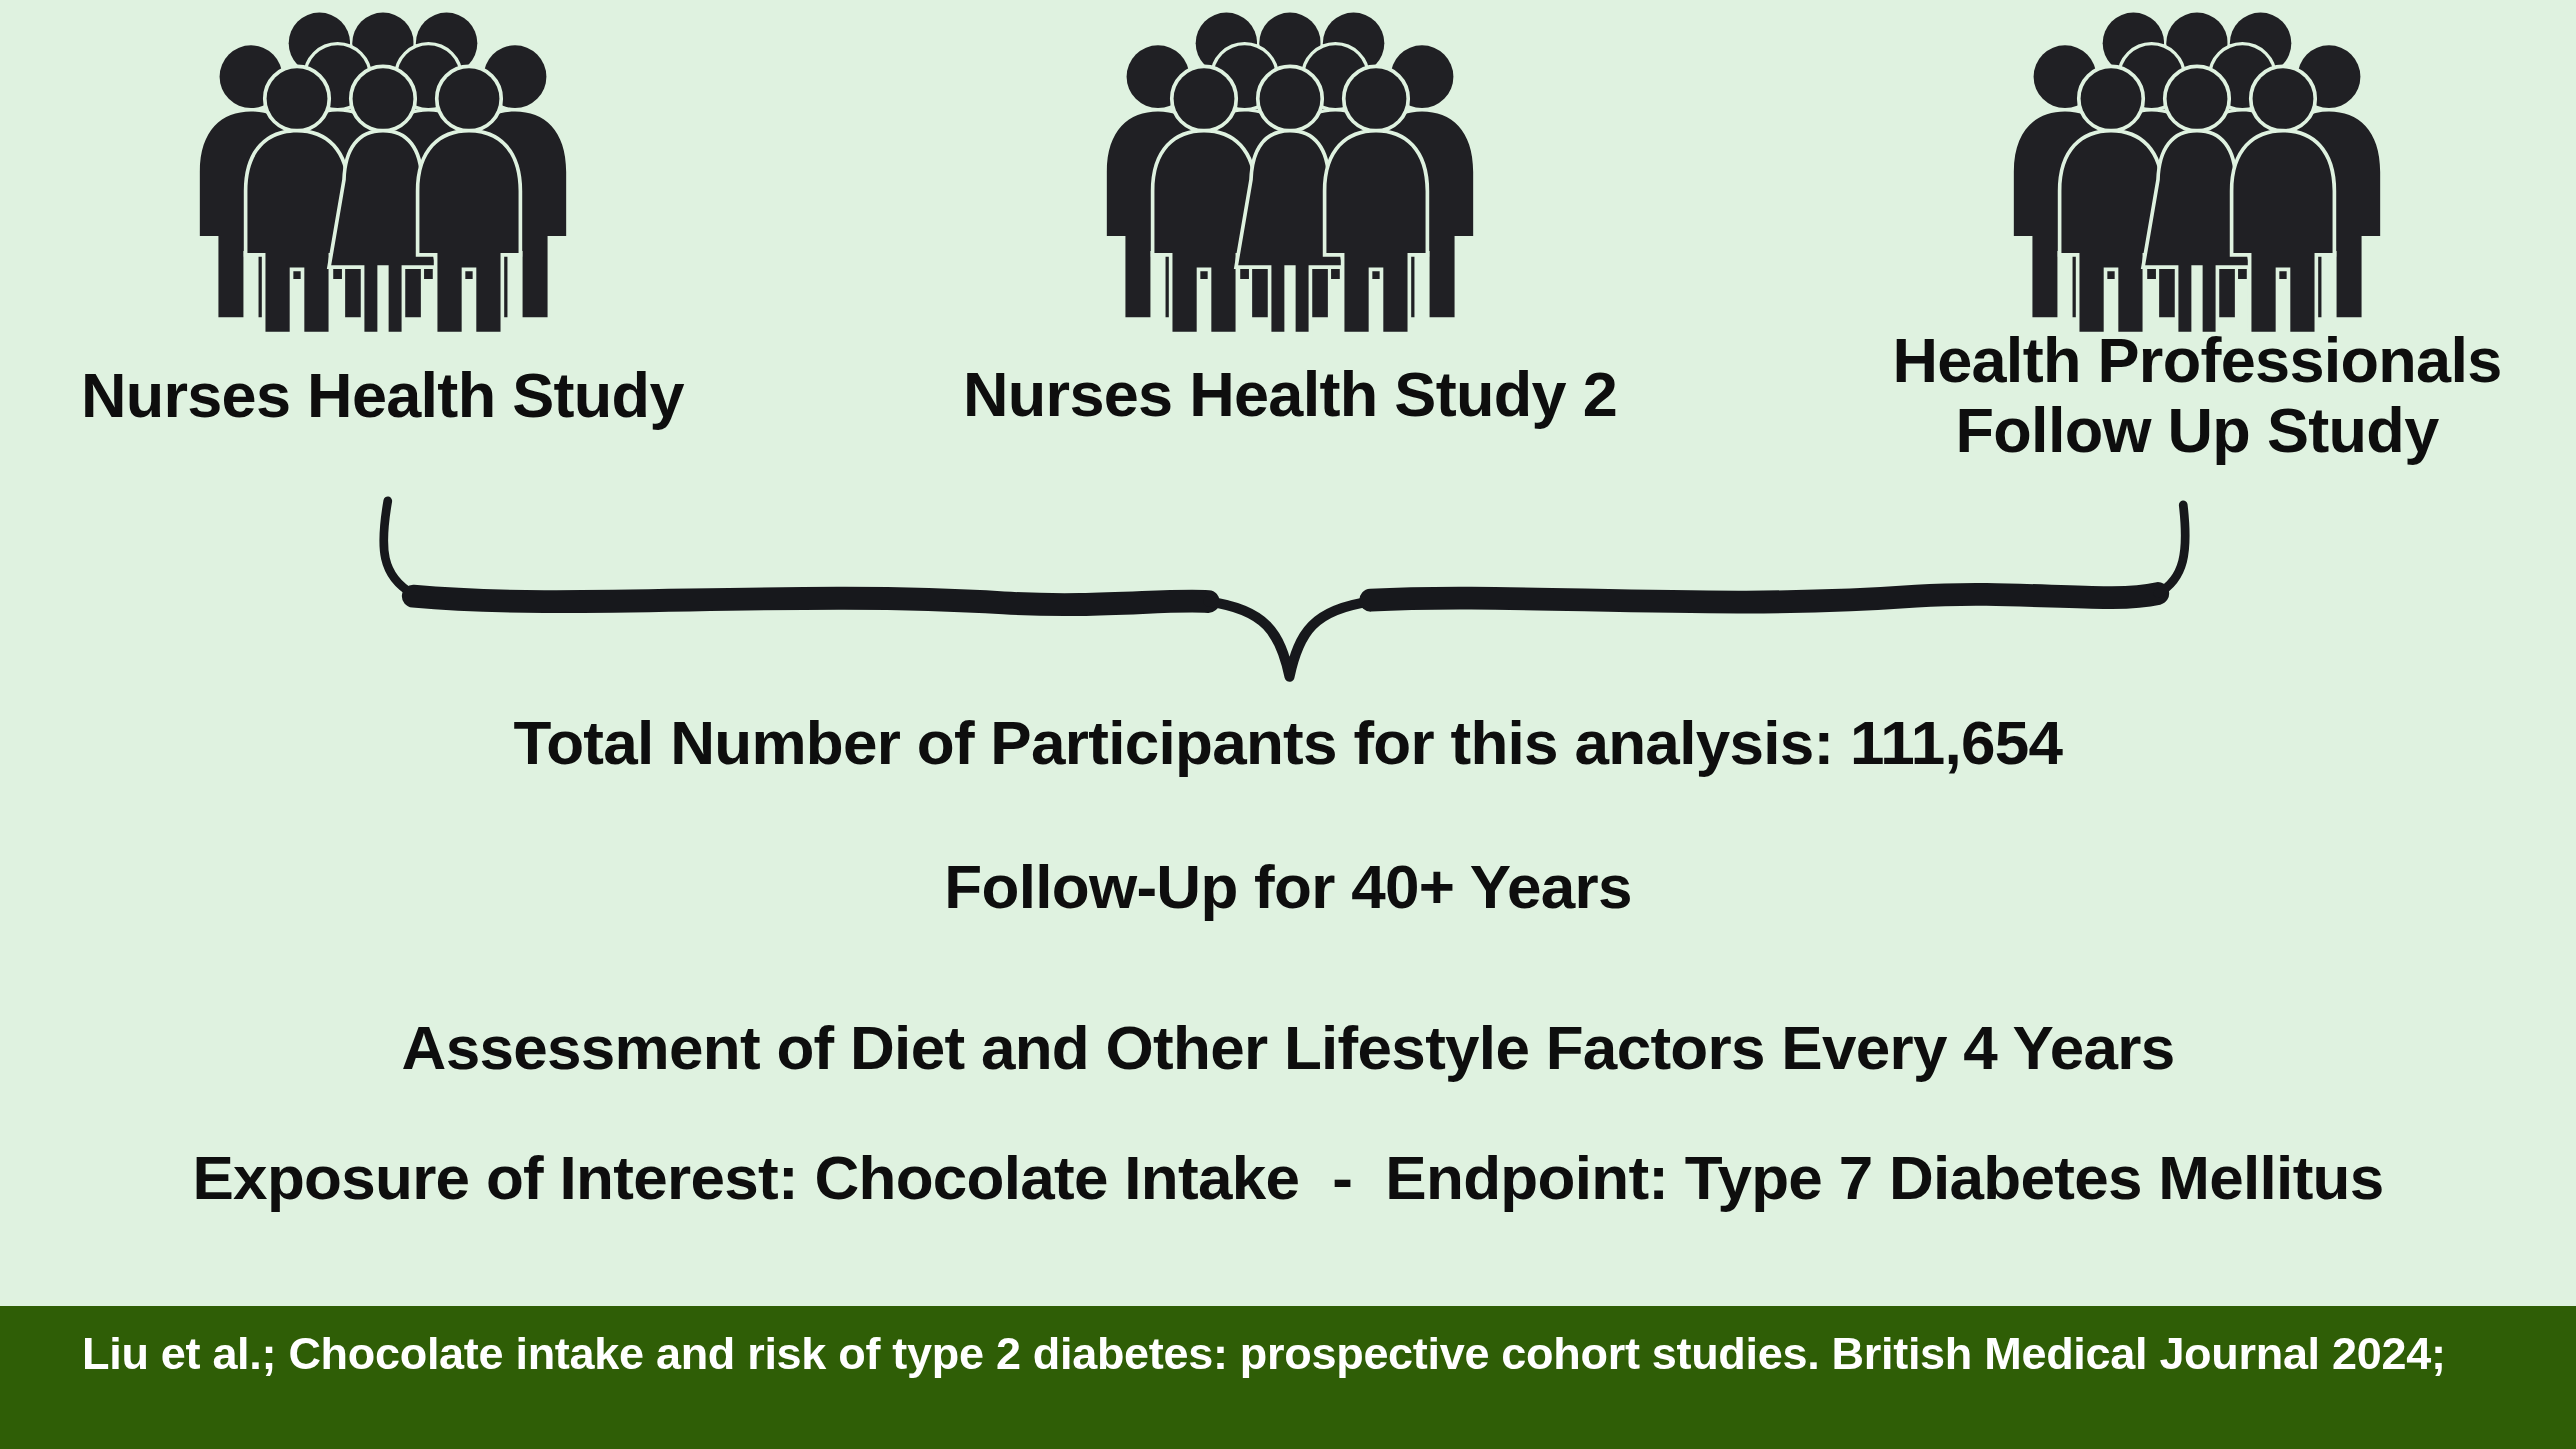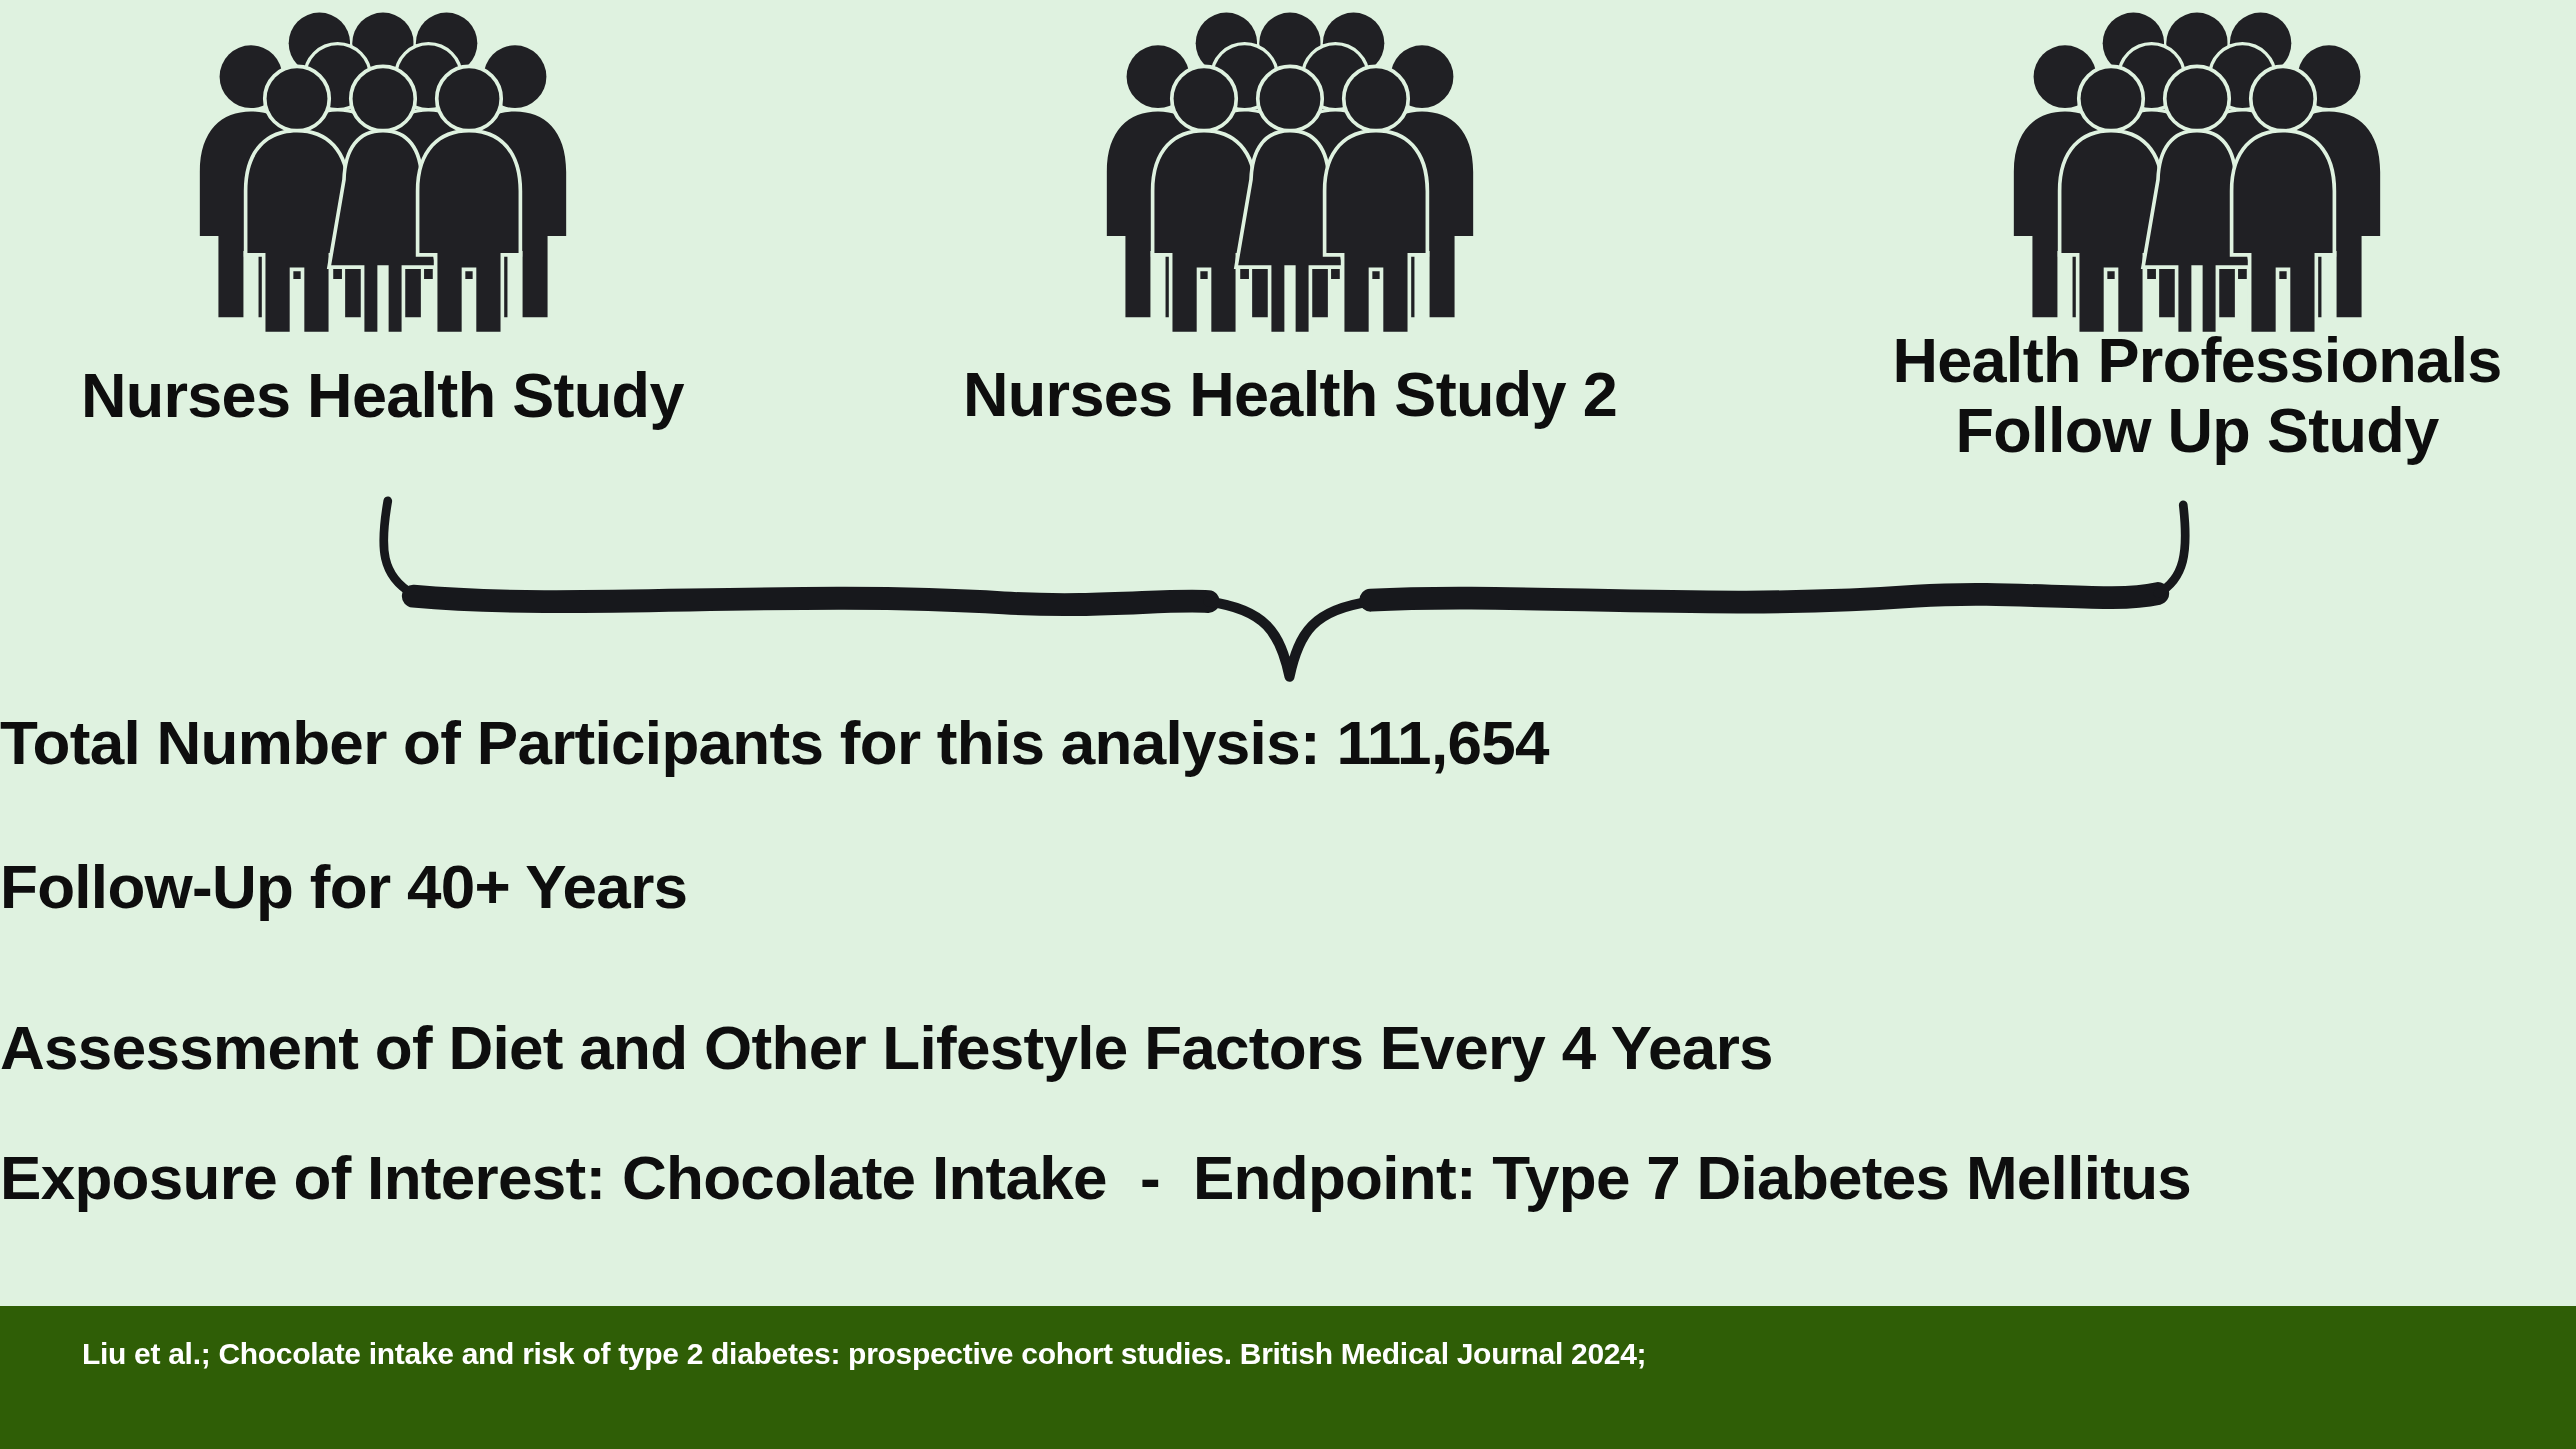--- a/index.html
+++ b/index.html
@@ -35,39 +35,39 @@
     letter-spacing:-0.7px;
     line-height:70px;
     white-space:pre-line;
     color:var(--ink);
   }
   .brace{position:absolute;left:373px;top:494px;}
   .brace path{stroke:#17181c;fill:none;stroke-linecap:round;stroke-linejoin:round;}
   .fact{
     position:absolute;
     left:0;width:2576px;
-    text-align:left;
+    text-align:center;
     font-size:62px;
     font-weight:bold;
     letter-spacing:-0.7px;
     line-height:70px;
     white-space:pre-wrap;
     color:var(--ink);
   }
   .citation-bar{
     position:absolute;
     left:0;top:1306px;
     width:2576px;height:143px;
     background:var(--bar);
     box-sizing:border-box;
     padding:17.4px 81px 0 82px;
   }
   .citation-line{
     color:var(--inverse);
-    font-size:30px;
+    font-size:45px;
     font-weight:bold;
     letter-spacing:-0.3px;
     line-height:62px;
     white-space:pre-wrap;
   }
 </style>
 </head>
 <body>
 
 <div class="canvas">

